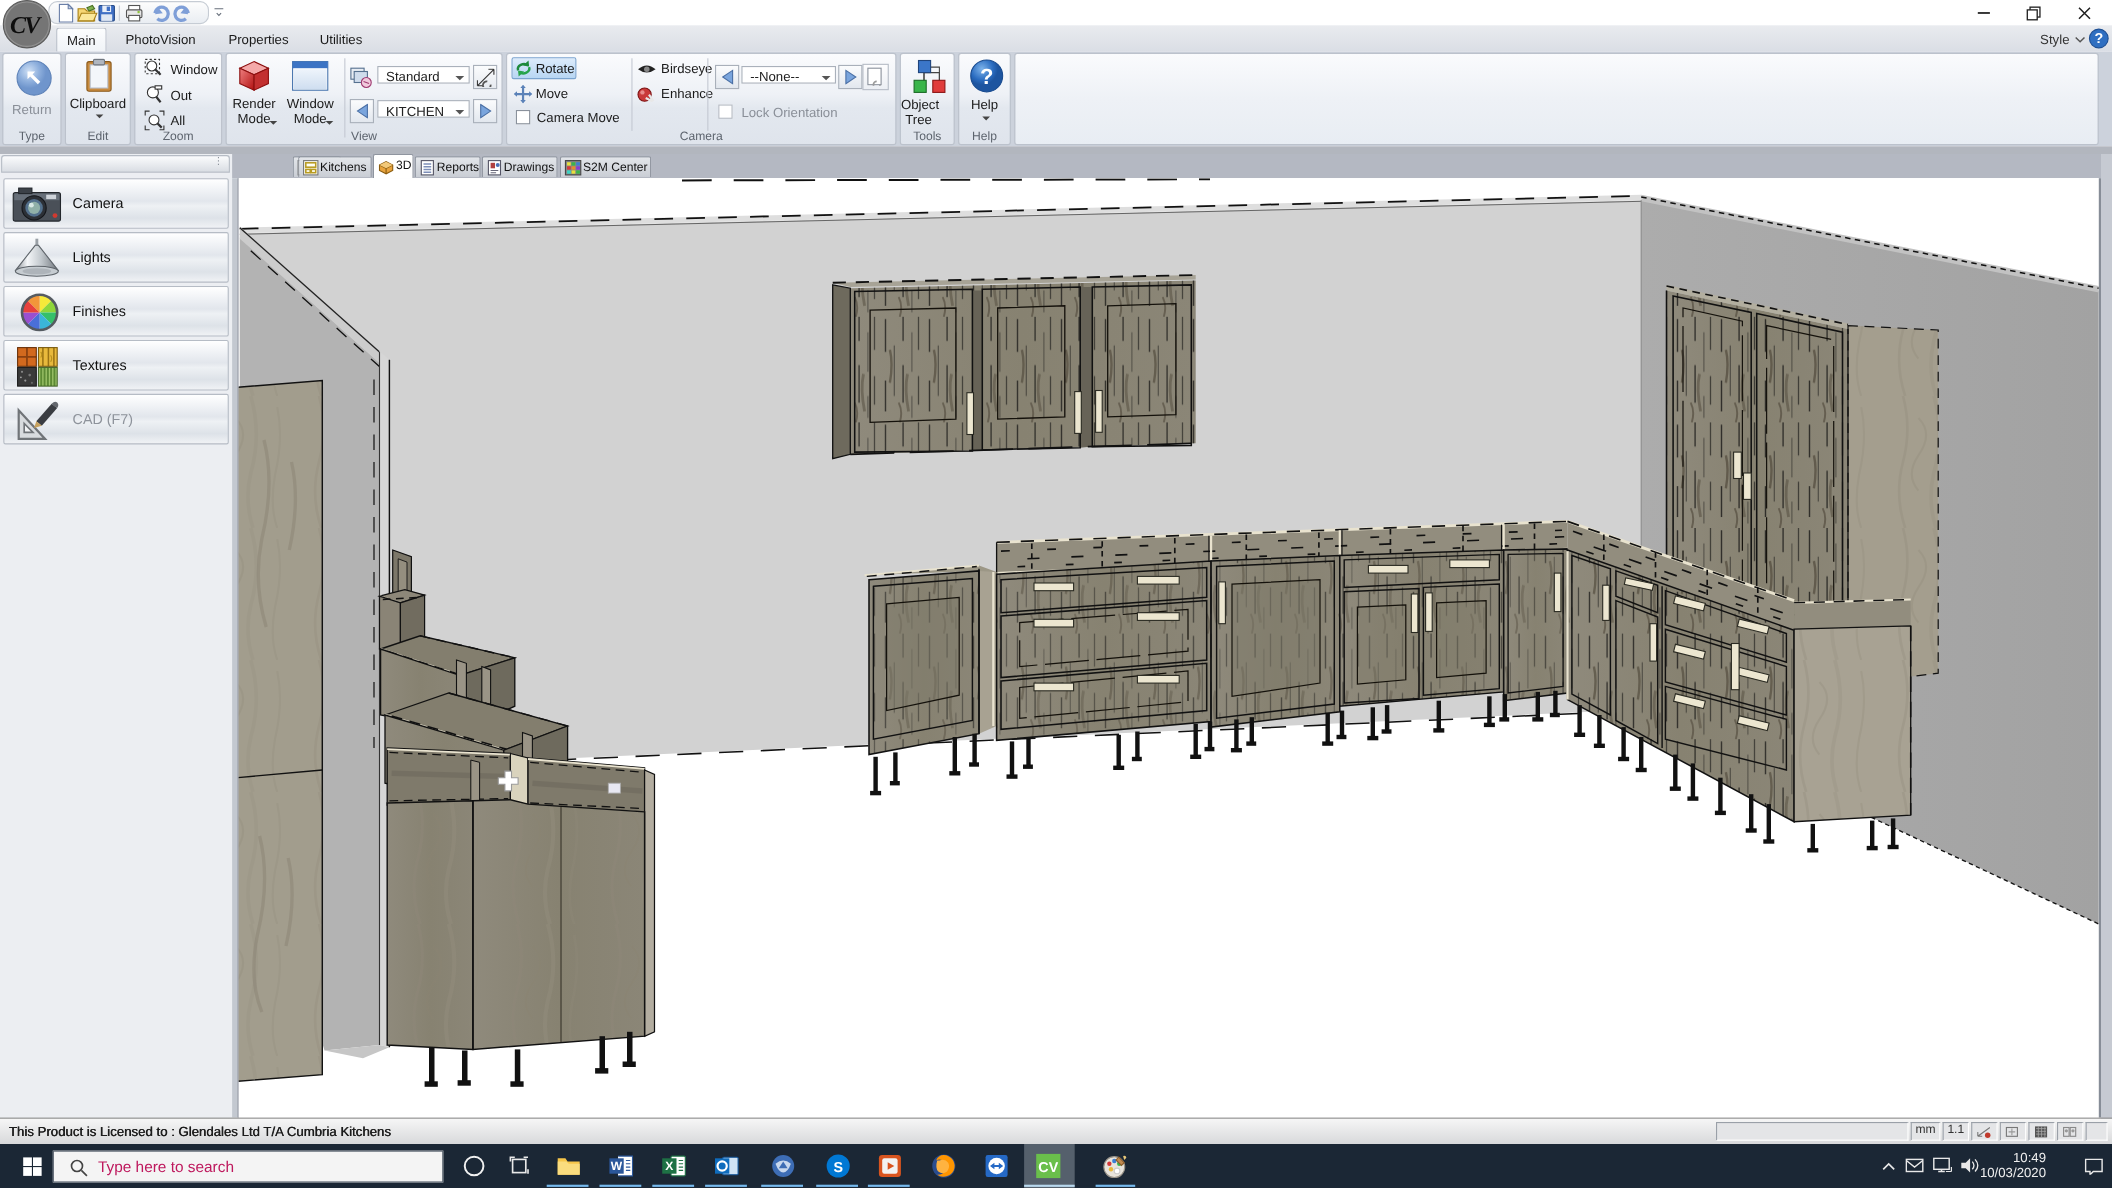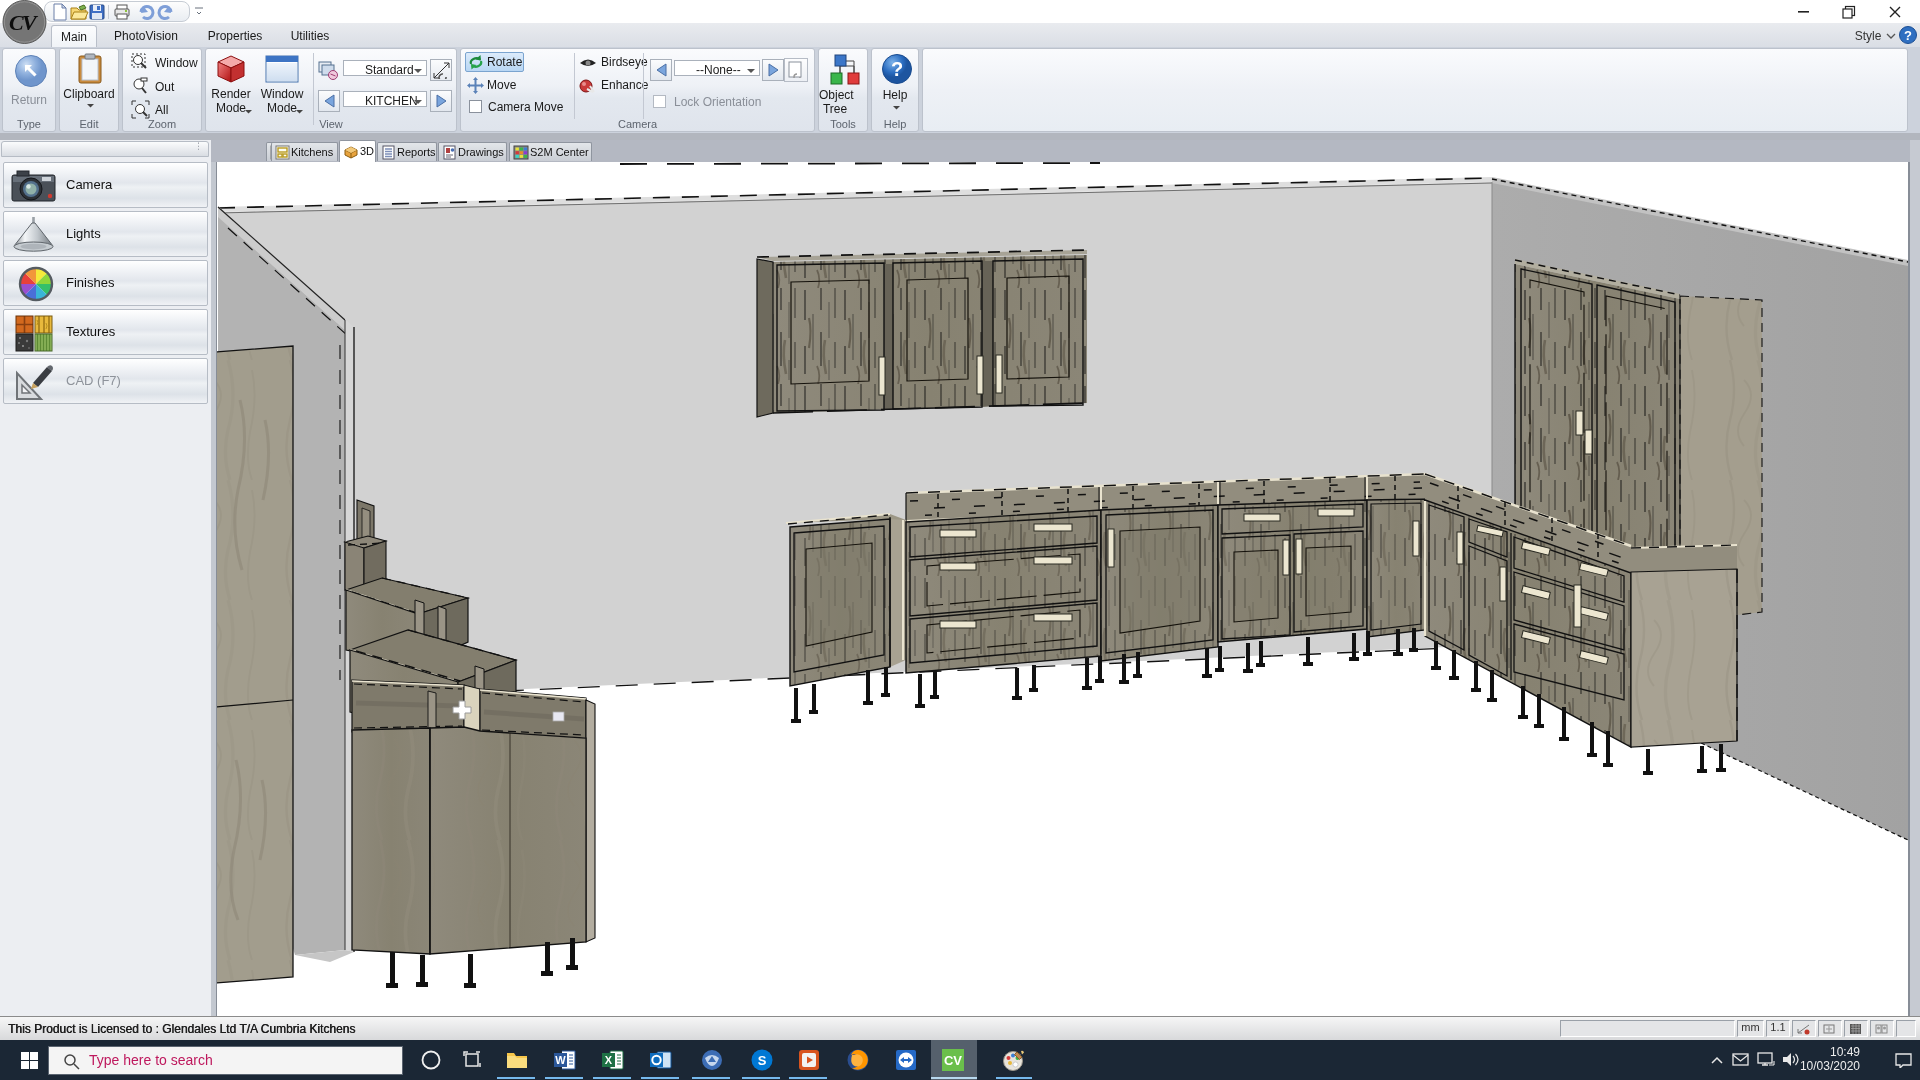--- a/index.html
+++ b/index.html
@@ -12,21 +12,21 @@
 
 #tabrow { position:absolute; left:0; top:23px; width:1920px; height:24px; background:linear-gradient(#e9ebef,#dadee5); }
 .rtab { position:absolute; top:2px; height:22px; line-height:22px; font-size:12px; color:#1a1a1a; text-align:center; }
 #tab-main { background:linear-gradient(#fcfdfe,#f0f3f7); border:1px solid #b9bfc9; border-bottom:none; border-radius:3px 3px 0 0; }
 
 #ribbon { position:absolute; left:0; top:47px; width:1920px; height:86px; background:#ccd2dc; }
 .rgroup { position:absolute; top:1px; height:84px; background:linear-gradient(180deg,#fafbfd 0%,#eef1f6 45%,#e3e8ef 60%,#dfe4ec 100%); border:1px solid #bcc2cc; border-radius:3px; }
 .glabel { position:absolute; bottom:1px; left:0; right:0; text-align:center; font-size:11px; color:#5d646e; }
 .btxt { font-size:12px; color:#1a1a1a; }
 .greytxt { color:#8a8f98; }
-.combo { position:absolute; height:16px; background:#fff; border:1px solid #aab1bb; font-size:12px; color:#222; line-height:18px; padding-left:21px; }
+.combo { position:absolute; height:16px; background:#fff; border:1px solid #aab1bb; font-size:12px; color:#222; line-height:18px; padding-left:7px; }
 .combo .ca { position:absolute; right:4px; top:8px; width:0; height:0; border-left:4px solid transparent; border-right:4px solid transparent; border-top:4px solid #555; }
 .chk { position:absolute; width:13px; height:13px; background:#fff; border:1px solid #8a919c; }
 
 #sidebar { position:absolute; left:0; top:140px; width:211px; height:877px; background:#eceef2; }
 .sbtn { position:absolute; left:3px; width:205px; background:linear-gradient(180deg,#ffffff 0%,#f2f4f7 20%,#e2e6ec 45%,#eef1f4 55%,#dde2e8 80%,#f0f2f5 100%); border:1px solid #b6bcc5; border-radius:2px; }
 .sbtn .lbl { position:absolute; left:62px; top:50%; margin-top:-8px; font-size:13px; color:#111; }
 
 #doctabs { position:absolute; left:211px; top:140px; width:1709px; height:22px; background:#b4b8c2; }
 .dtab { position:absolute; top:2px; height:19px; background:linear-gradient(#e3e6ea,#c9cdd4); border:1px solid #8f959f; border-bottom:none; border-radius:2px 2px 0 0; font-size:11px; color:#111; overflow:hidden; white-space:nowrap; }
 .dtab.active { top:0px; height:22px; background:#fff; }

